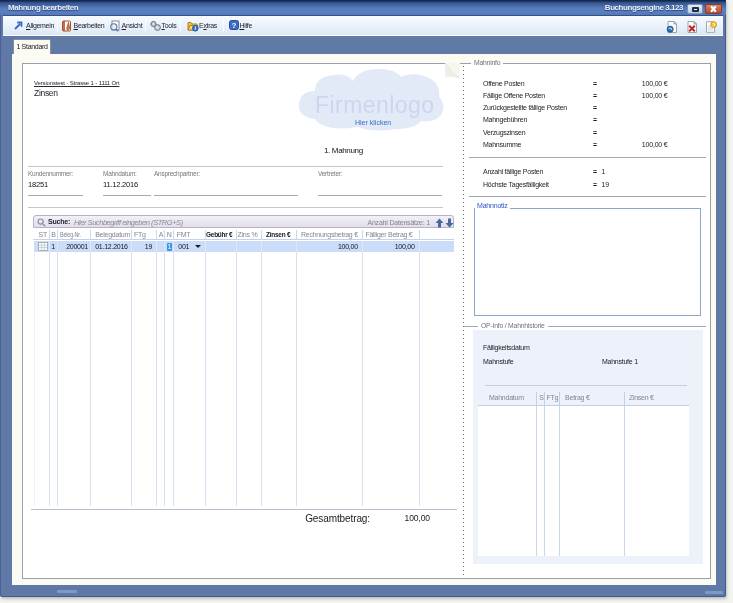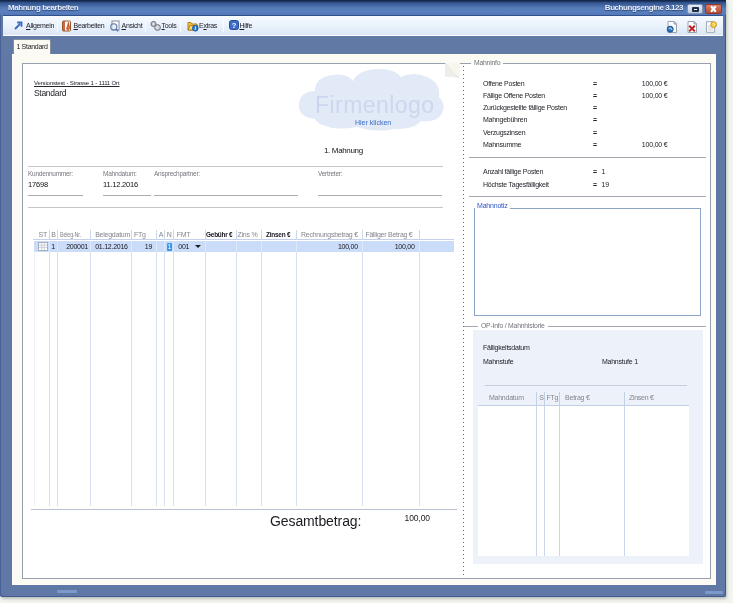--- a/index.html
+++ b/index.html
@@ -119,42 +119,57 @@
     <div id="panel">
       <div id="splitter"></div>
 
       <svg class="ic" style="left:421px;top:-1px" width="16" height="16" viewBox="0 0 16 16">
         <path d="M1,0 L16,0 L16,16 Z" fill="#f7f6ef"></path>
         <path d="M1,0 Q8.5,10 15.2,15.2 Q7.5,13.2 1,13.8 Z" fill="#efefe9"></path>
         <path d="M1,0 Q8.5,10 15.2,15.2" fill="none" stroke="#dcdcd4" stroke-width="0.7"></path>
       </svg>
 
       <div class="abs" style="left:11px;top:16px;font-size:6px;color:#26262e;text-decoration:underline;letter-spacing:-0.15px;white-space:nowrap">Versionstest - Strasse 1 - 1111 Ort</div>
-      <div class="abs" style="left:11px;top:23.5px;font-size:8.5px;letter-spacing:-0.3px;color:#1b1b22;white-space:nowrap">Standard</div>
+      <div class="abs" style="left:11px;top:23.5px;font-size:8.5px;letter-spacing:-0.3px;color:#1b1b22;white-space:nowrap">Zinsen</div>
 
       <svg class="ic" style="left:272px;top:3px" width="152" height="66" viewBox="0 0 152 66">
         <path d="M20,52 Q2,50 4,36 Q6,24 20,24 Q20,10 38,8 Q52,6 58,14 Q64,2 84,2 Q100,2 106,10 Q118,4 132,10 Q146,16 144,30 Q152,38 146,48 Q140,56 126,54 Q120,62 100,62 Q80,66 62,60 Q40,64 28,58 Q22,56 20,52 Z" fill="#e2eaf7"></path>
         <text x="20" y="46" font-size="23" fill="#ccd6ee" font-family="Liberation Sans,sans-serif" textLength="119">Firmenlogo</text>
         <text x="60" y="57.5" font-size="7" fill="#3a6cc8" font-family="Liberation Sans,sans-serif">Hier klicken</text>
       </svg>
 
       <div class="abs" style="left:301px;top:82px;font-size:8px;letter-spacing:-0.35px;color:#121218;white-space:nowrap">1. Mahnung</div>
       <div class="hl" style="left:5px;top:102px;width:415px"></div>
       <div class="lab" style="left:5px;top:105.5px">Kundennummer:</div>
       <div class="lab" style="left:80px;top:105.5px">Mahndatum:</div>
       <div class="lab" style="left:131px;top:105.5px">Ansprechpartner:</div>
       <div class="lab" style="left:295px;top:105.5px">Vertreter:</div>
-      <div class="val" style="left:5px;top:115.5px">17698</div>
+      <div class="val" style="left:5px;top:115.5px">18251</div>
       <div class="val" style="left:80px;top:115.5px">11.12.2016</div>
       <div class="ul" style="left:4.5px;top:131px;width:55px"></div>
       <div class="ul" style="left:79.5px;top:131px;width:48px"></div>
       <div class="ul" style="left:131px;top:131px;width:144px"></div>
       <div class="ul" style="left:295px;top:131px;width:124px"></div>
       <div class="hl" style="left:5px;top:143px;width:415px"></div>
 
+      <div class="abs" style="left:10px;top:151px;width:421px;height:13px;background:linear-gradient(180deg,#f2f1f9,#dfdeea);border:1px solid #b4b4c6;border-radius:3px 3px 0 0">
+        <svg class="ic" style="left:3px;top:2px" width="9" height="9" viewBox="0 0 9 9">
+            <circle cx="3.6" cy="3.6" r="2.6" fill="none" stroke="#8a8aa0" stroke-width="1.2"></circle>
+            <line x1="5.6" y1="5.6" x2="8.2" y2="8.2" stroke="#8a8aa0" stroke-width="1.3"></line>
+          </svg>
+        <span class="abs" style="left:14px;top:2px;font-size:7px;letter-spacing:-0.2px;font-weight:bold;color:#1c1c28">Suche:</span>
+        <span class="abs" style="left:40px;top:2px;font-size:7.5px;letter-spacing:-0.45px;font-style:italic;color:#8b8b95;white-space:nowrap">Hier Suchbegriff eingeben (STRG+S)</span>
+        <span class="abs" style="left:280px;top:2.5px;width:116px;font-size:7px;letter-spacing:-0.2px;color:#84848e;text-align:right;white-space:nowrap">Anzahl Datensätze: 1</span>
+        <svg class="ic" style="left:401px;top:1.5px" width="9" height="10" viewBox="0 0 9 10">
+            <path d="M4.5,0.5 L8.5,5 L6,5 L6,9.5 L3,9.5 L3,5 L0.5,5 Z" fill="#49699c"></path>
+          </svg>
+        <svg class="ic" style="left:411px;top:1.5px" width="9" height="10" viewBox="0 0 9 10">
+            <path d="M4.5,9.5 L8.5,5 L6,5 L6,0.5 L3,0.5 L3,5 L0.5,5 Z" fill="#49699c"></path>
+          </svg>
+      </div>
 
       <div class="abs" id="thead" style="left:10px;top:165px;width:421px;height:11px;border-bottom:1px solid #c3d2ea">
         <span class="gh" style="left:5.6px;top:2px">ST</span>
         <span class="gh" style="left:18.2px;top:2px">B</span>
         <span class="gh ra" style="left:16px;top:2px;width:32px;transform:scaleX(0.78);transform-origin:100% 50%">Beleg-Nr.</span>
         <span class="gh" style="left:62.2px;top:2px">Belegdatum</span>
         <span class="gh ra" style="left:90px;top:2px;width:22.6px">FTg</span>
         <span class="gh" style="left:125.7px;top:2px">A</span>
         <span class="gh" style="left:133.8px;top:2px">N</span>
         <span class="gh" style="left:143.7px;top:2px">FMT</span>
@@ -220,21 +235,21 @@
         <span class="vln" style="left:141.4px;top:0;height:254px;background:#d7dff1"></span>
         <span class="vln" style="left:149.6px;top:0;height:254px;background:#d7dff1"></span>
         <span class="vln" style="left:181.5px;top:0;height:254px;background:#d7dff1"></span>
         <span class="vln" style="left:212.6px;top:0;height:254px;background:#d7dff1"></span>
         <span class="vln" style="left:238px;top:0;height:254px;background:#d7dff1"></span>
         <span class="vln" style="left:273.4px;top:0;height:254px;background:#d7dff1"></span>
         <span class="vln" style="left:338.8px;top:0;height:254px;background:#d7dff1"></span>
         <span class="vln" style="left:396.2px;top:0;height:254px;background:#d7dff1"></span>
       </div>
       <div class="hl" style="left:8px;top:444.5px;width:426px;background:#b9c2d2"></div>
-      <div class="abs" style="left:247px;top:448.5px;width:100px;font-size:14px;letter-spacing:-0.1px;color:#1b1b22;text-align:left">Gesamtbetrag:</div>
+      <div class="abs" style="left:247px;top:448.5px;width:100px;font-size:10px;letter-spacing:-0.1px;color:#1b1b22;text-align:right">Gesamtbetrag:</div>
       <div class="abs" style="left:347px;top:448.5px;width:60px;font-size:8.5px;letter-spacing:-0.1px;color:#1b1b22;text-align:right">100,00</div>
 
       <div class="abs" style="left:448px;top:-5px;font-size:6.8px;letter-spacing:-0.2px;color:#73737b;background:#fdfdfa;padding:0 3px;white-space:nowrap">Mahninfo</div>
       <div class="lab" style="left:460px;top:15.5px;font-size:7px;letter-spacing:-0.25px;color:#1c1c24">Offene Posten</div>
       <div class="lab" style="left:460px;top:27.8px;font-size:7px;letter-spacing:-0.25px;color:#1c1c24">Fällige Offene Posten</div>
       <div class="lab" style="left:460px;top:40.1px;font-size:7px;letter-spacing:-0.25px;color:#1c1c24">Zurückgestellte fällige Posten</div>
       <div class="lab" style="left:460px;top:52.4px;font-size:7px;letter-spacing:-0.25px;color:#1c1c24">Mahngebühren</div>
       <div class="lab" style="left:460px;top:64.7px;font-size:7px;letter-spacing:-0.25px;color:#1c1c24">Verzugszinsen</div>
       <div class="lab" style="left:460px;top:77px;font-size:7px;letter-spacing:-0.25px;color:#1c1c24">Mahnsumme</div>
       <div class="abs eqs" style="top:15.5px">=</div>

